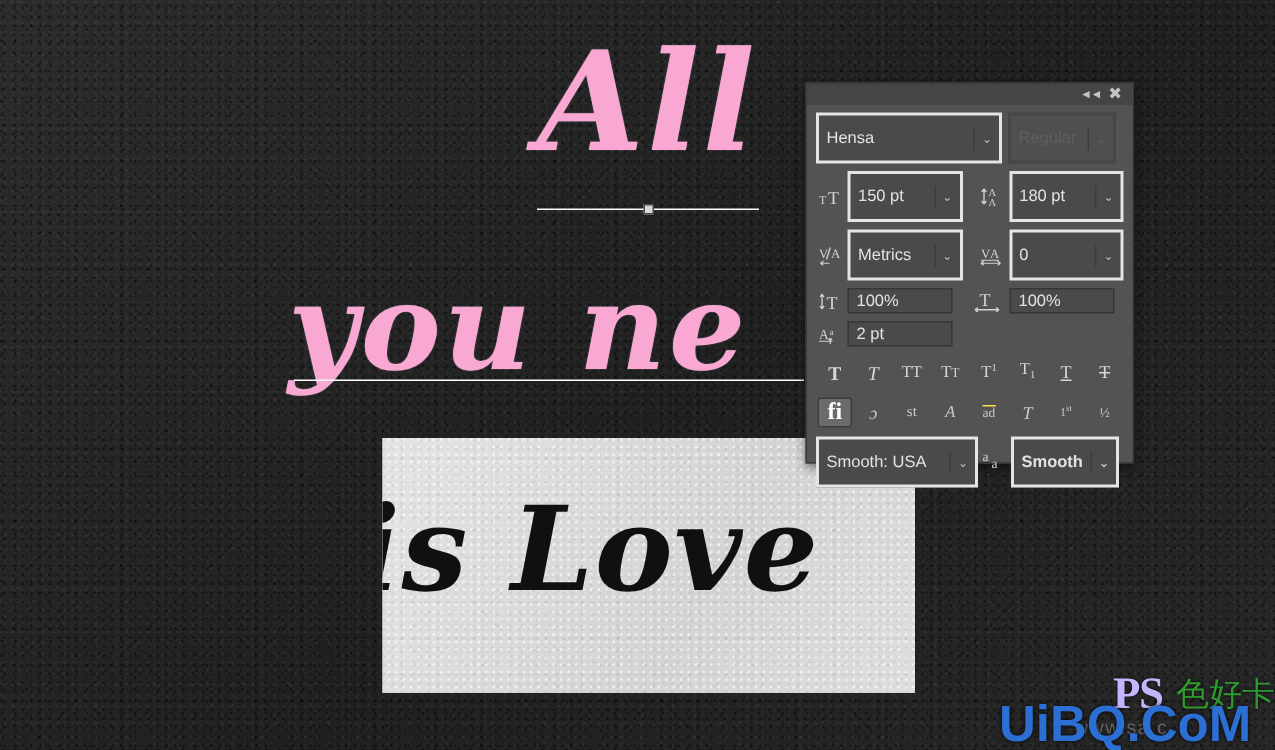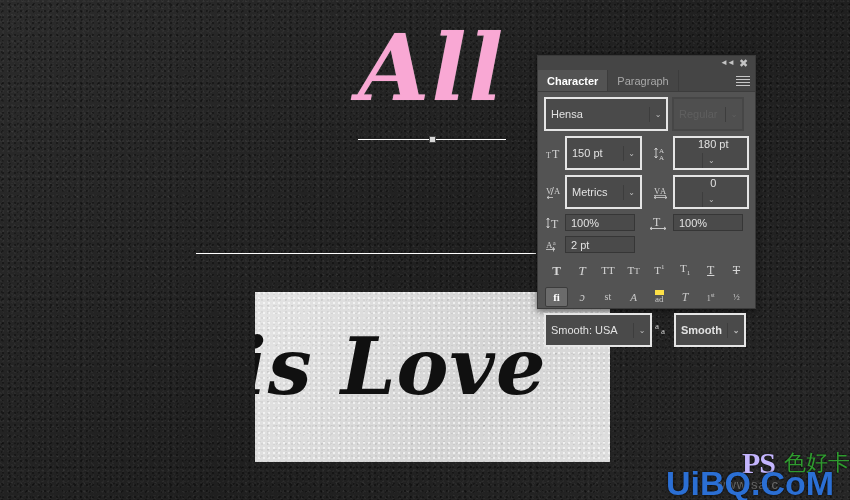--- a/index.html
+++ b/index.html
@@ -269,21 +269,21 @@
     line-height: 1;
   }
   .ico svg { display: block; }
 
   
   #row-font .field { width: 124px; }
   #row-font .field.disabled { width: 72px; margin-left: 4px; }
 
   
   .pair-left  { width: 78px; }
-  .pair-right { width: 78px; flex-direction: column; }
+  .pair-right { width: 78px; }
   .gap { width: 10px; flex: 0 0 10px; }
 
   
   .w-scale { width: 70px; }
 
   
   #color-label {
     font-size: 11px; color: #d8d8d8;
     margin-right: 6px;
   }
@@ -339,50 +339,41 @@
 <body>
 
 <div id="stage">
 
   <div id="canvas-bg"></div>
 
   <div class="canvas-text" id="line-all">All</div>
   <div class="baseline-rule" id="rule-all"></div>
   <div class="baseline-handle" id="handle-all"></div>
 
+  <div class="canvas-text" id="line-you">you ne</div>
   <div class="baseline-rule" id="rule-you"></div>
 
   <div id="love-box">
     <div id="line-love">is Love</div>
   </div>
 
   <div id="watermark">
     <div id="wm-ps">PS</div>
     <div id="wm-cn">色好卡</div>
     <div id="wm-sub">www.sa.c</div>
     <div id="wm-main">UiBQ.CoM</div>
   </div>
 
   <div id="char-panel">
 
     <div id="panel-titlebar">
       <div class="title-btn" id="btn-collapse">◄◄</div>
       <div class="title-btn" id="btn-close">✖</div>
     </div>
 
-    <div id="panel-tabs">
-      <div class="panel-tab active">Character</div>
-      <div class="panel-tab">Paragraph</div>
-      <div id="panel-menu-btn">
-        <i></i>
-          <i></i>
-          <i></i>
-          <i></i>
-      </div>
-    </div>
 
     <div id="panel-body">
 
       <div class="row" id="row-font">
         <div class="field">
           <span class="val">Hensa</span>
           <span class="caret">⌄</span>
         </div>
         <div class="field disabled">
           <span class="val">Regular</span>
@@ -496,31 +487,31 @@
         <div class="sbtn">
             <span class="u" style="font-size:12px">T</span>
           </div>
         <div class="sbtn">
             <span class="s" style="font-size:12px">T</span>
           </div>
       </div>
 
       <div class="btn-row">
         <div class="sbtn active">
-            <span style="font-size:11px;font-weight:bold">fi</span>
+            <span style="font-size:16px;font-weight:bold">fi</span>
           </div>
         <div class="sbtn ot">ɔ</div>
         <div class="sbtn ot">
             <span style="font-size:10px;font-style:normal">st</span>
           </div>
         <div class="sbtn ot">
             <span style="font-size:11px">A</span>
           </div>
         <div class="sbtn ot">
-            <span style="font-size:9px;font-style:normal;border-top:5px solid #fde047">ad</span>
+            <span style="font-size:9px;font-style:normal;border-top:1px solid #fde047">ad</span>
           </div>
         <div class="sbtn ot">
             <span style="font-size:12px">T</span>
           </div>
         <div class="sbtn ot">
             <span style="font-size:8px;font-style:normal">1<sup style="font-size:6px">st</sup></span>
           </div>
         <div class="sbtn ot">
             <span style="font-size:9px;font-style:normal">½</span>
           </div>

